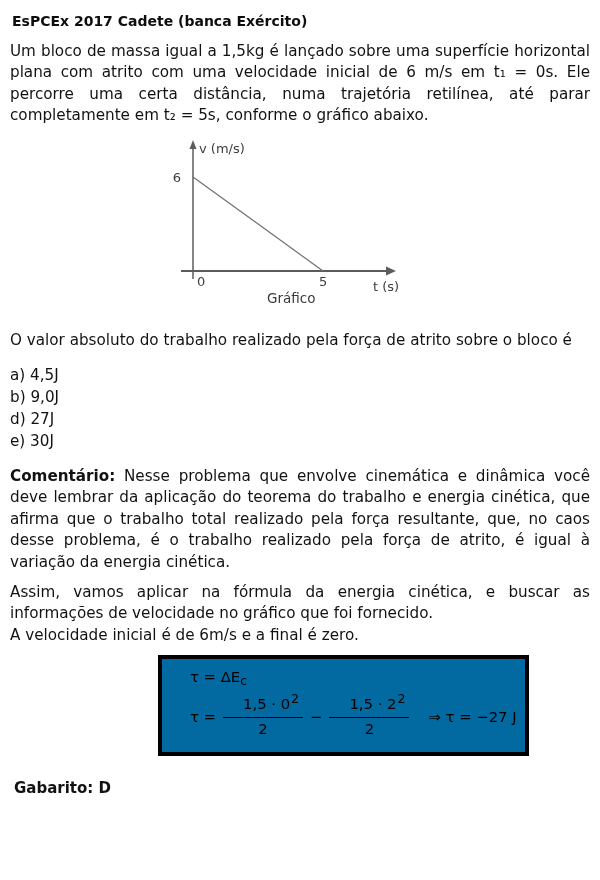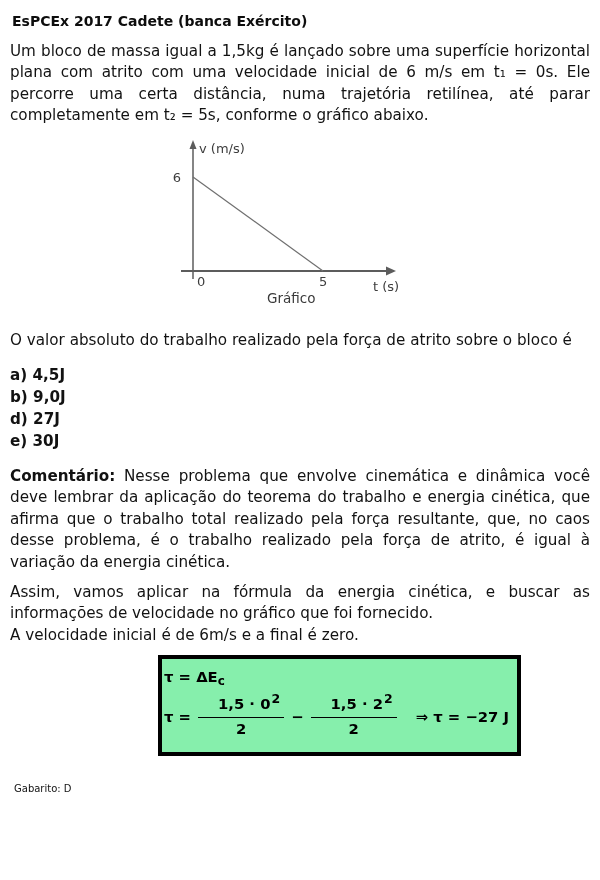--- a/index.html
+++ b/index.html
@@ -16,52 +16,51 @@
     line-height: 20px; color: #0d0d0d;
   }
   .para { text-align: justify; margin: 10px 0 0 0; }
   .question { margin-top: 23px; }
 
   .graph-wrap { margin: 8px 0 0 135px; width: 280px; height: 172px; }
   .graph-wrap svg { display: block; }
   .graph-text { font-family: "DejaVu Sans", sans-serif; font-size: 13px; fill: #3d3d3d; }
   .graph-caption { font-size: 13.5px; fill: #3a3a3a; }
 
-  .options { margin-top: 13px; font-weight: bold; }
+  .options { margin-top: 13px; }
   .option { line-height: 22px; }
 
   .comment { margin-top: 14px; }
   .bold { font-weight: bold; }
 
   .solution { margin-top: 9px; }
 
   .box-wrap { margin: 9px 0 0 148px; }
   .formula-box {
     display: inline-block;
-    background: #86efac;
+    background: #0369a1;
     border: 4px solid #000000;
-    padding: 6px 8px 9px 2px;
+    padding: 6px 8px 9px 28px;
     font-size: 14.8px; line-height: 20px;
     color: #000;
     white-space: nowrap;
-    font-weight: bold;
   }
   .eq-line1 { margin: 2px 0 6px 0; }
   .sub-c { font-size: 12px; position: relative; top: 3px; }
   .eq-line2 { display: flex; align-items: center; margin: 2px 0 4px 0; }
   .frac { display: inline-block; text-align: center; vertical-align: middle; margin: 0 3px; }
   .frac .num { display: block; padding: 0 4px 2px 4px; margin-left: 16px; }
   .frac .den { display: block; border-top: 1.6px solid #000; padding: 1px 4px 0 4px; }
   .exp { font-size: 12.5px; position: relative; top: -6px; margin-left: 1px; }
   .minus { margin: 0 4px; }
   .lhs { margin-right: 4px; }
   .rhs { margin-left: 16px; }
   .eq-line3 { margin-top: 5px; }
 
-  .answer { font-weight: normal; margin: 22px 0 0 4px; font-size: 10px; }
+  .answer { font-weight: bold; margin: 22px 0 0 4px; font-size: 15px; }
 </style>
 </head>
 <body>
 
 <div class="page">
 
   <div class="doc-title">EsPCEx 2017 Cadete (banca Exército)</div>
 
   <div class="para">Um bloco de massa igual a 1,5kg é lançado sobre uma superfície horizontal plana com atrito com uma velocidade inicial de 6 m/s em t₁ = 0s. Ele percorre uma certa distância, numa trajetória retilínea, até parar completamente em t₂ = 5s, conforme o gráfico abaixo.</div>
 

